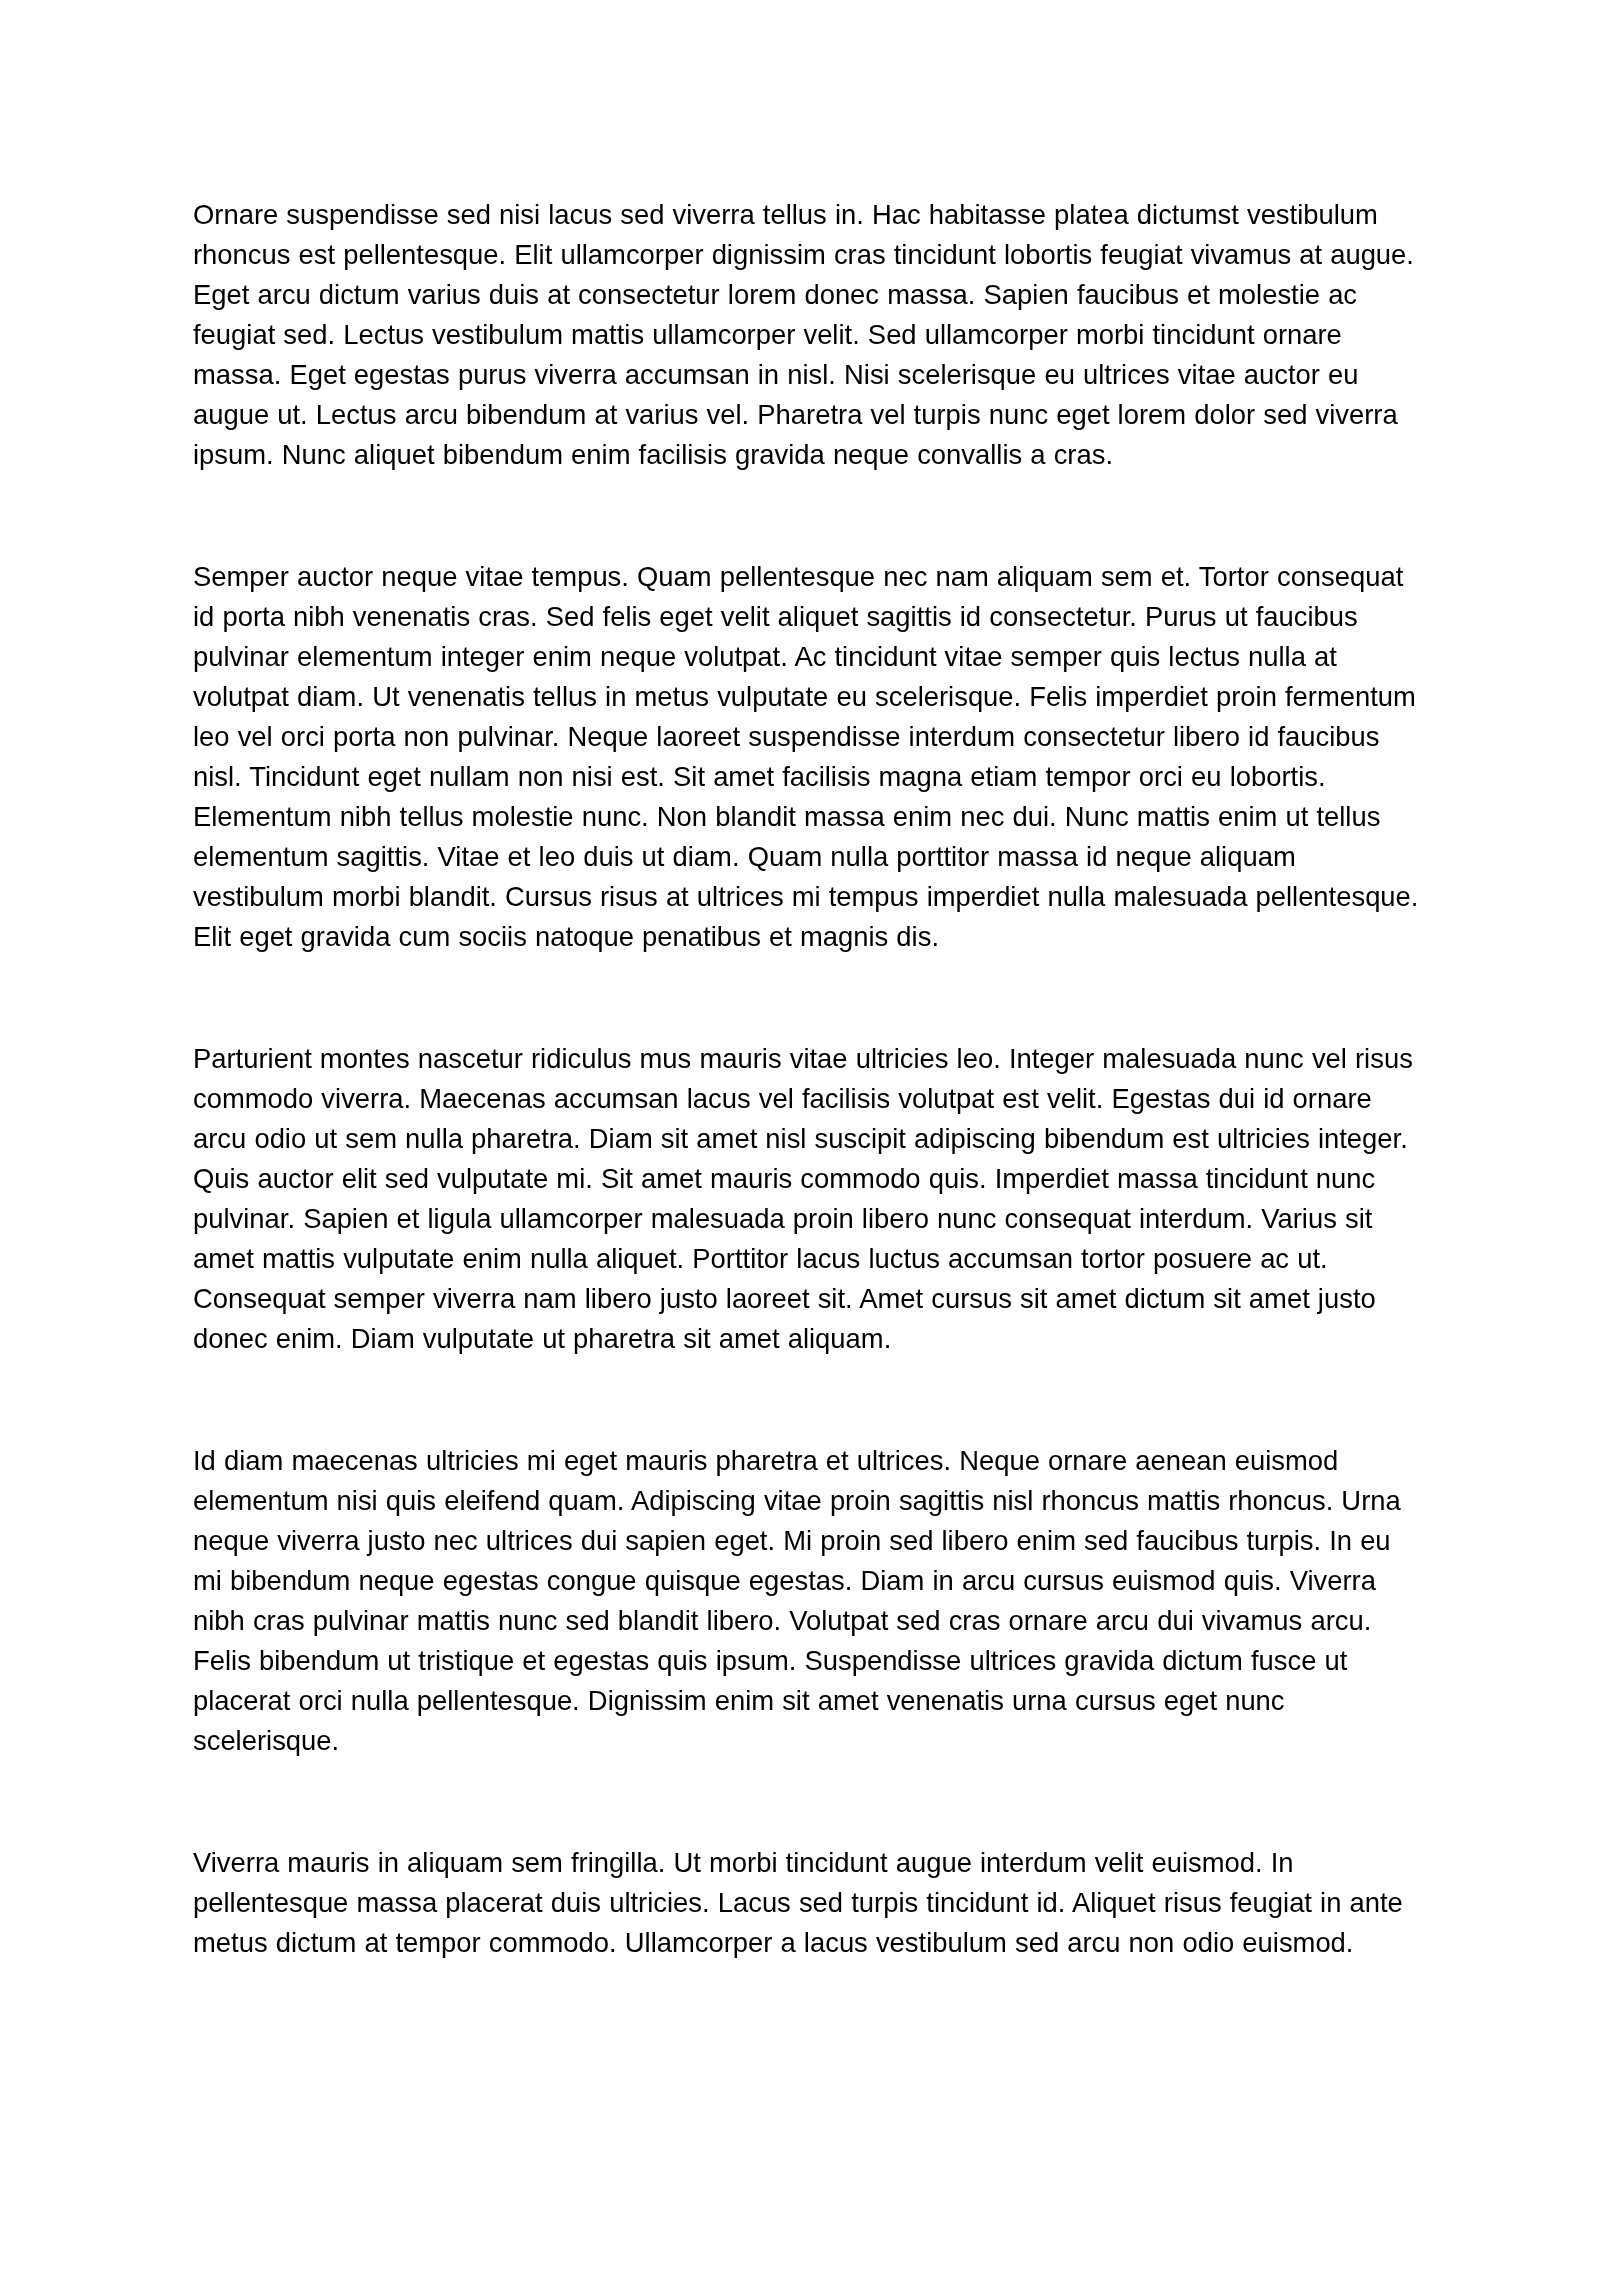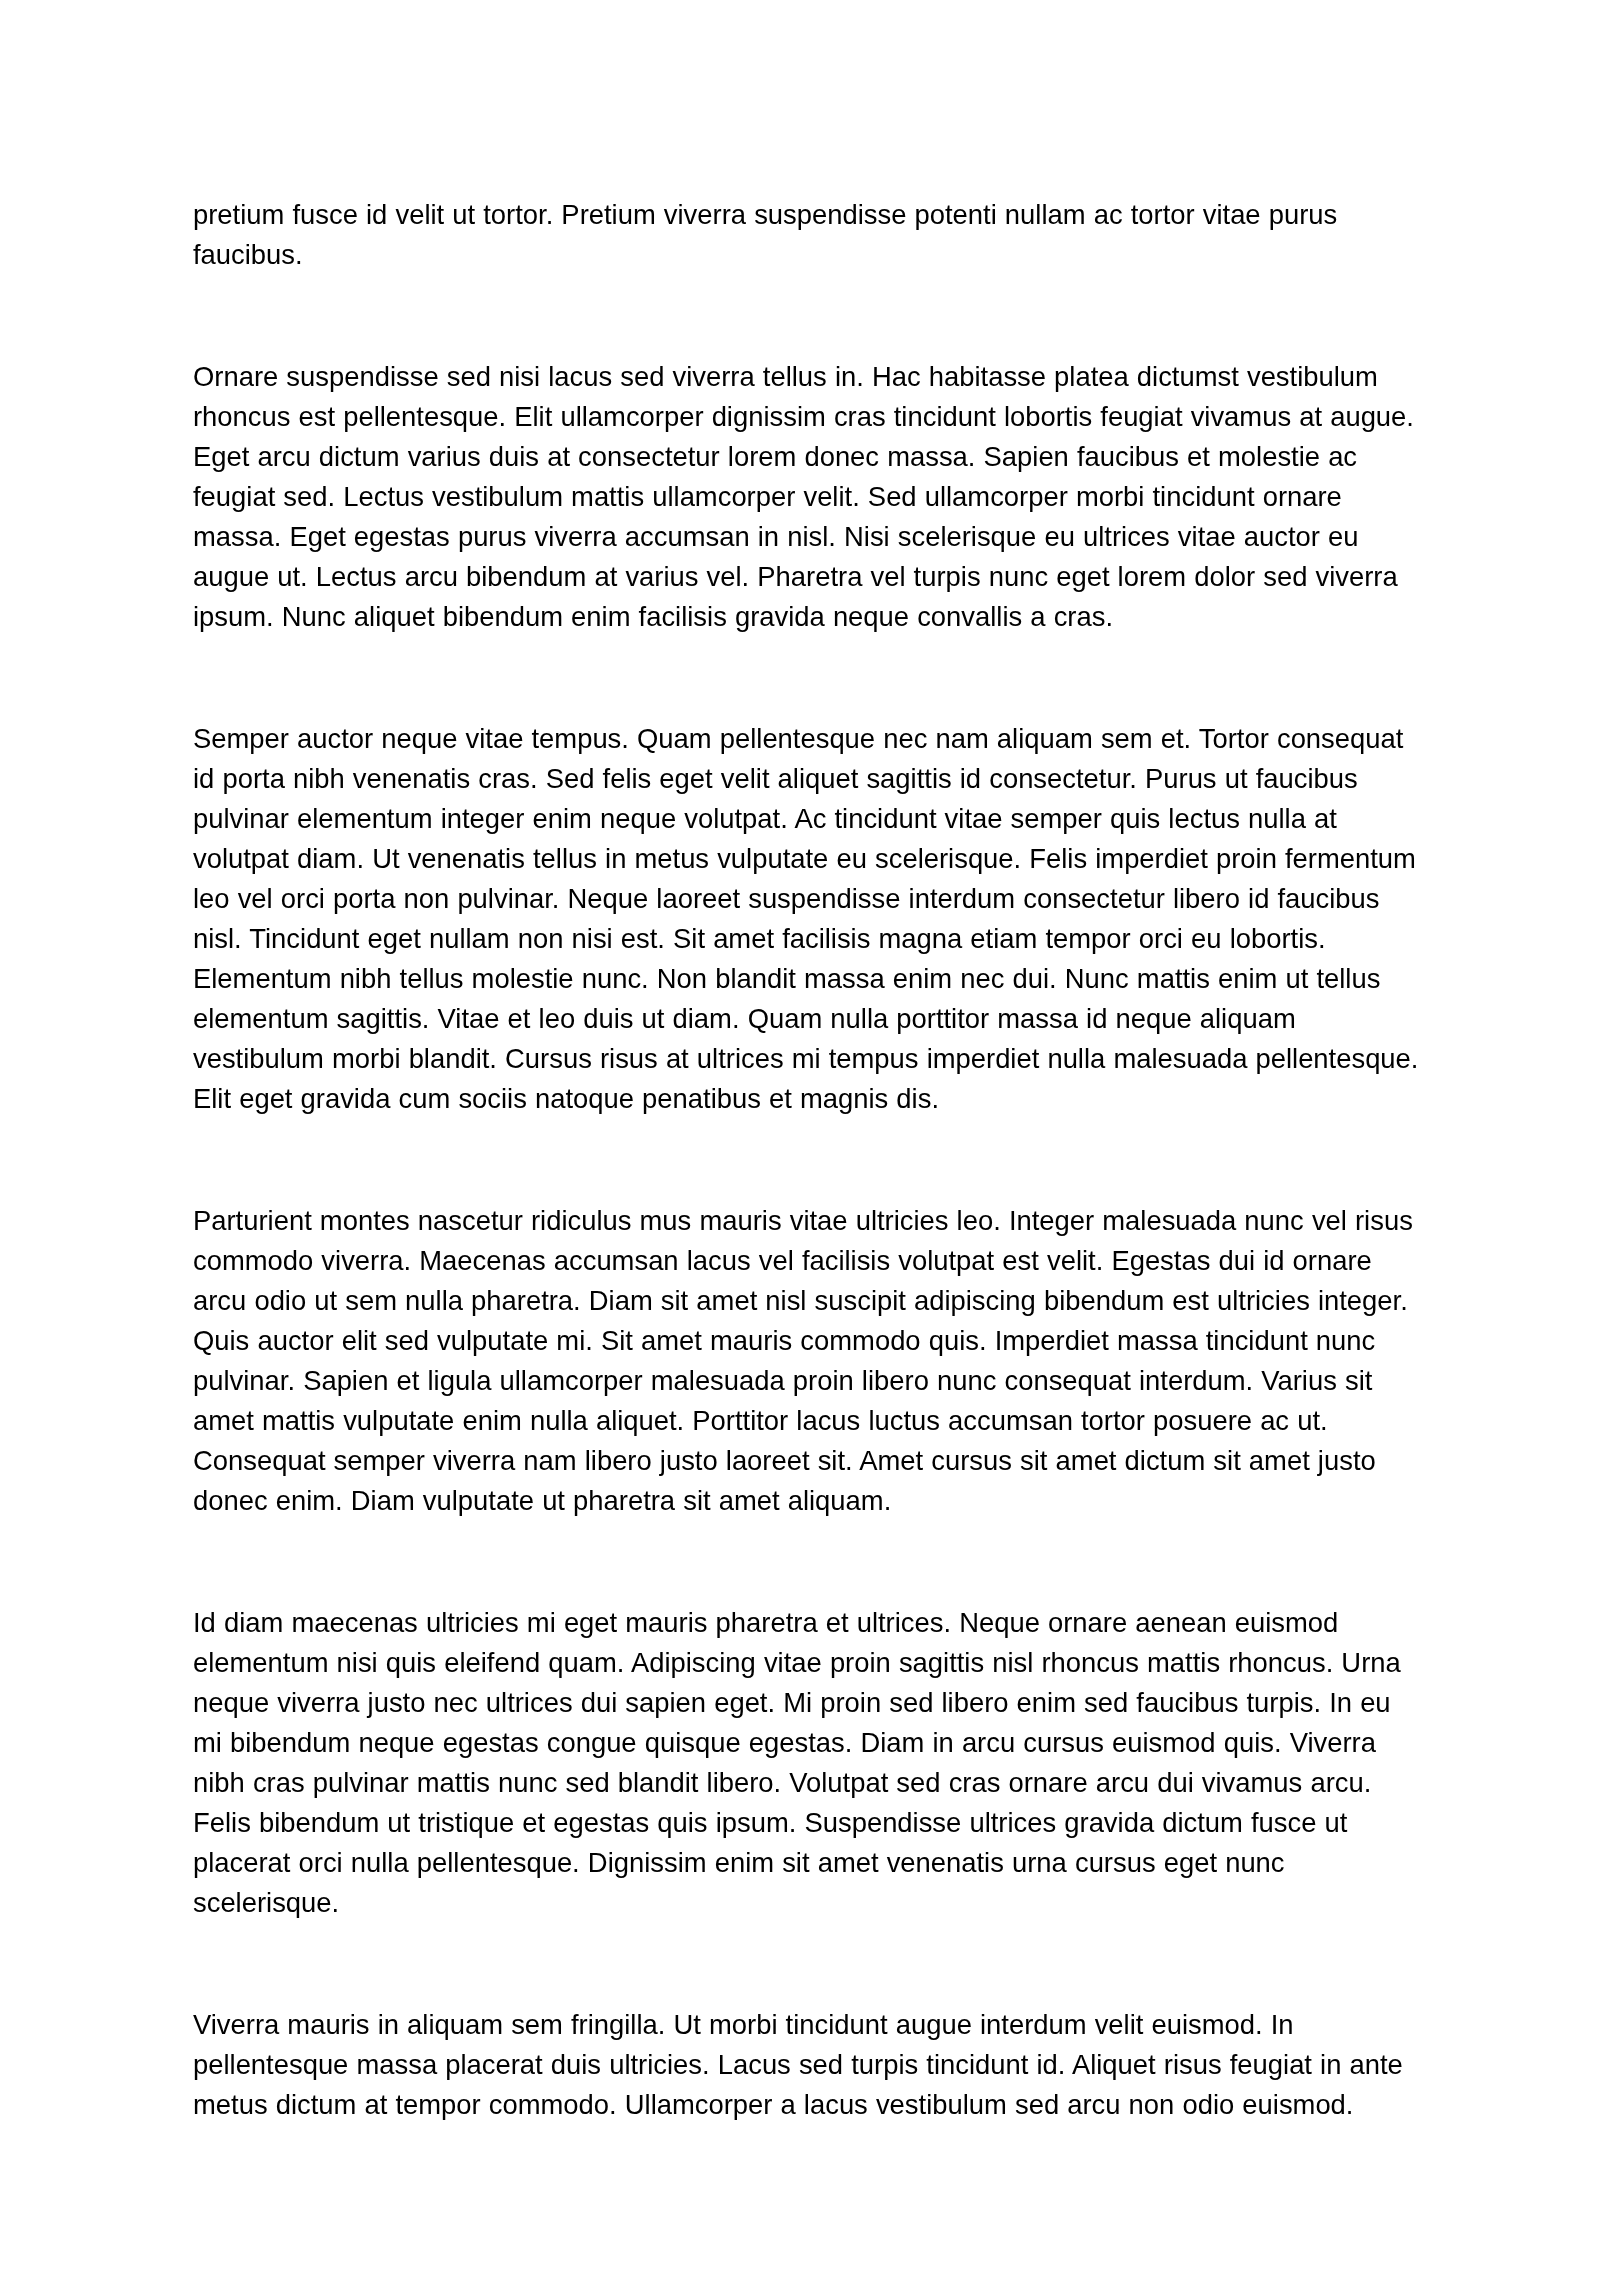--- a/index.html
+++ b/index.html
@@ -26,20 +26,19 @@
   }
   .page p {
     margin: 0 0 82px 0;
     word-spacing: 0.5px;
   }
 </style>
 </head>
 <body>
 
 <div class="page">
-  <p>pretium fusce id velit ut tortor. Pretium viverra suspendisse potenti nullam ac tortor vitae purus faucibus.</p>
   <p>Ornare suspendisse sed nisi lacus sed viverra tellus in. Hac habitasse platea dictumst vestibulum rhoncus est pellentesque. Elit ullamcorper dignissim cras tincidunt lobortis feugiat vivamus at augue. Eget arcu dictum varius duis at consectetur lorem donec massa. Sapien faucibus et molestie ac feugiat sed. Lectus vestibulum mattis ullamcorper velit. Sed ullamcorper morbi tincidunt ornare massa. Eget egestas purus viverra accumsan in nisl. Nisi scelerisque eu ultrices vitae auctor eu augue ut. Lectus arcu bibendum at varius vel. Pharetra vel turpis nunc eget lorem dolor sed viverra ipsum. Nunc aliquet bibendum enim facilisis gravida neque convallis a cras.</p>
   <p>Semper auctor neque vitae tempus. Quam pellentesque nec nam aliquam sem et. Tortor consequat id porta nibh venenatis cras. Sed felis eget velit aliquet sagittis id consectetur. Purus ut faucibus pulvinar elementum integer enim neque volutpat. Ac tincidunt vitae semper quis lectus nulla at volutpat diam. Ut venenatis tellus in metus vulputate eu scelerisque. Felis imperdiet proin fermentum leo vel orci porta non pulvinar. Neque laoreet suspendisse interdum consectetur libero id faucibus nisl. Tincidunt eget nullam non nisi est. Sit amet facilisis magna etiam tempor orci eu lobortis. Elementum nibh tellus molestie nunc. Non blandit massa enim nec dui. Nunc mattis enim ut tellus elementum sagittis. Vitae et leo duis ut diam. Quam nulla porttitor massa id neque aliquam vestibulum morbi blandit. Cursus risus at ultrices mi tempus imperdiet nulla malesuada pellentesque. Elit eget gravida cum sociis natoque penatibus et magnis dis.</p>
   <p>Parturient montes nascetur ridiculus mus mauris vitae ultricies leo. Integer malesuada nunc vel risus commodo viverra. Maecenas accumsan lacus vel facilisis volutpat est velit. Egestas dui id ornare arcu odio ut sem nulla pharetra. Diam sit amet nisl suscipit adipiscing bibendum est ultricies integer. Quis auctor elit sed vulputate mi. Sit amet mauris commodo quis. Imperdiet massa tincidunt nunc pulvinar. Sapien et ligula ullamcorper malesuada proin libero nunc consequat interdum. Varius sit amet mattis vulputate enim nulla aliquet. Porttitor lacus luctus accumsan tortor posuere ac ut. Consequat semper viverra nam libero justo laoreet sit. Amet cursus sit amet dictum sit amet justo donec enim. Diam vulputate ut pharetra sit amet aliquam.</p>
   <p>Id diam maecenas ultricies mi eget mauris pharetra et ultrices. Neque ornare aenean euismod elementum nisi quis eleifend quam. Adipiscing vitae proin sagittis nisl rhoncus mattis rhoncus. Urna neque viverra justo nec ultrices dui sapien eget. Mi proin sed libero enim sed faucibus turpis. In eu mi bibendum neque egestas congue quisque egestas. Diam in arcu cursus euismod quis. Viverra nibh cras pulvinar mattis nunc sed blandit libero. Volutpat sed cras ornare arcu dui vivamus arcu. Felis bibendum ut tristique et egestas quis ipsum. Suspendisse ultrices gravida dictum fusce ut placerat orci nulla pellentesque. Dignissim enim sit amet venenatis urna cursus eget nunc scelerisque.</p>
   <p>Viverra mauris in aliquam sem fringilla. Ut morbi tincidunt augue interdum velit euismod. In pellentesque massa placerat duis ultricies. Lacus sed turpis tincidunt id. Aliquet risus feugiat in ante metus dictum at tempor commodo. Ullamcorper a lacus vestibulum sed arcu non odio euismod.</p>
 </div>
 
 
 </body></html>

